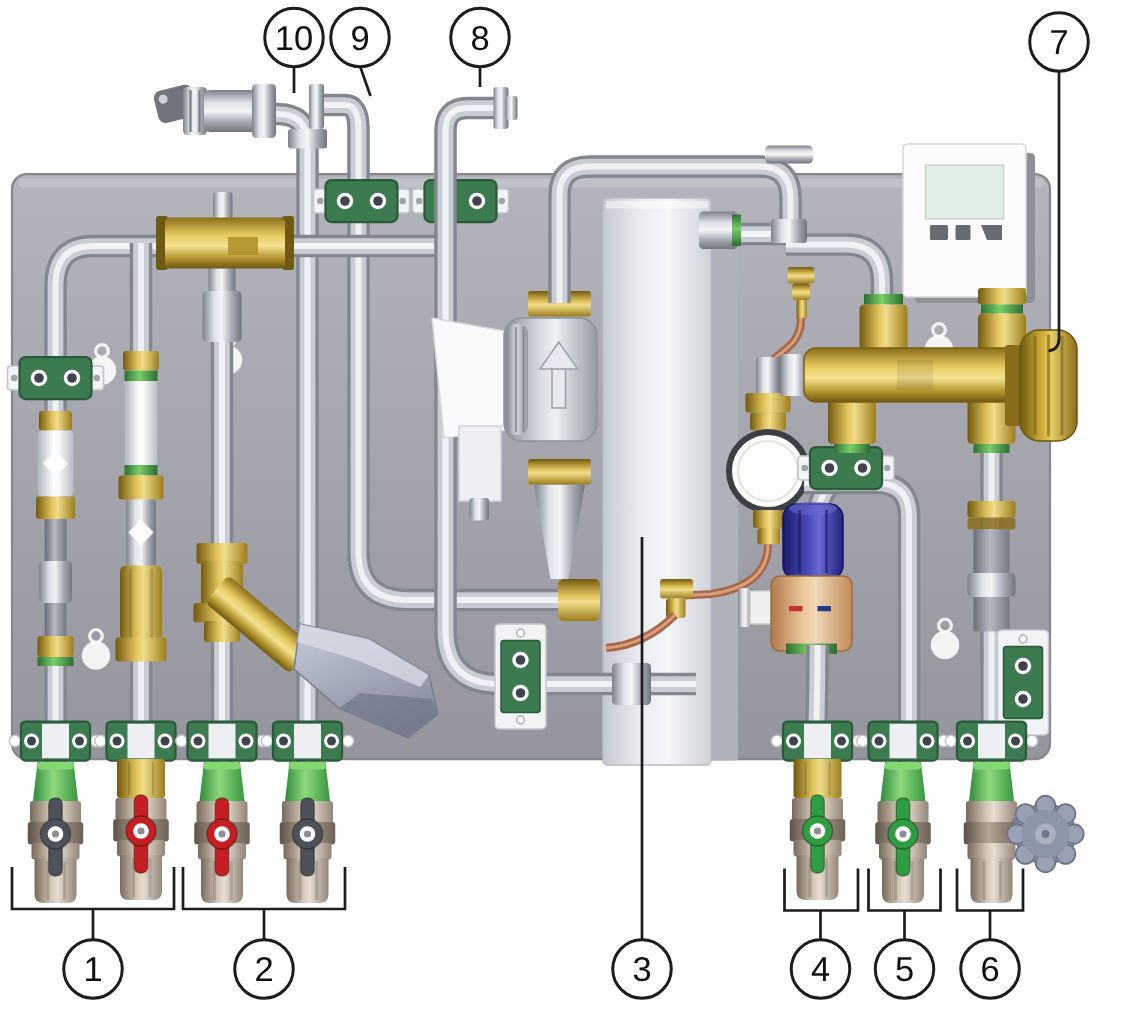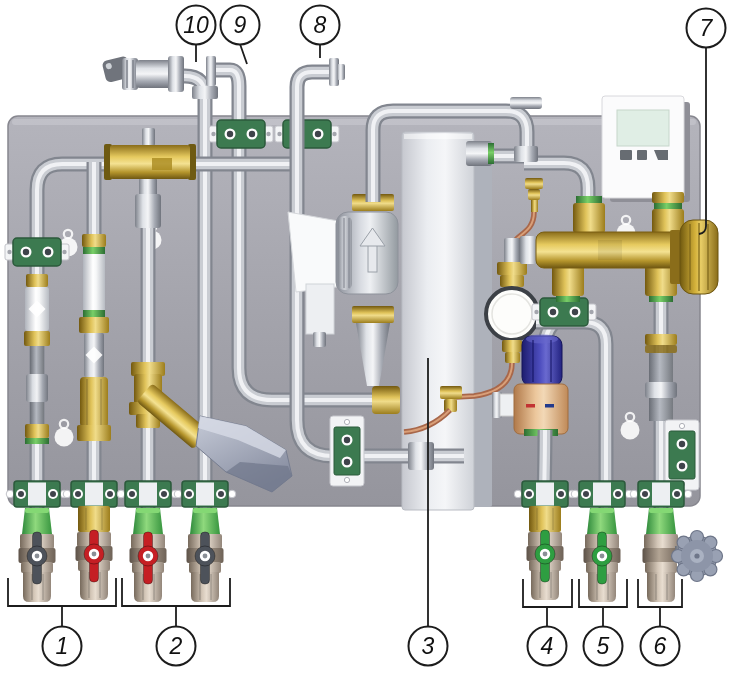--- a/index.html
+++ b/index.html
@@ -1,16 +1,16 @@
 <!DOCTYPE html>
 <html><head>
 <meta charset="utf-8">
 <style>
   html,body{margin:0;padding:0;background:#ffffff;}
-  .stage{width:750px;height:680px;position:relative;font-family:"Liberation Sans",sans-serif;font-style:italic;}
+  .stage{width:750px;height:680px;position:relative;font-family:"Liberation Sans",sans-serif;}
   svg{display:block;}
   .t1{fill:none;stroke:#82868f;stroke-width:15;}
   .t2{fill:none;stroke:#c9ccd2;stroke-width:10.5;}
   .t3{fill:none;stroke:#f0f1f4;stroke-width:4;}
   .cu1{fill:none;stroke:#a8674a;stroke-width:5.5;}
   .cu2{fill:none;stroke:#d99f78;stroke-width:2;}
   .lead{fill:none;stroke:#1c1c1c;stroke-width:1.8;}
   .callout-circle{fill:#ffffff;stroke:#1c1c1c;stroke-width:2;}
   .callout-text{font-family:"Liberation Sans",sans-serif;font-size:23px;fill:#111111;text-anchor:middle;}
 </style>

